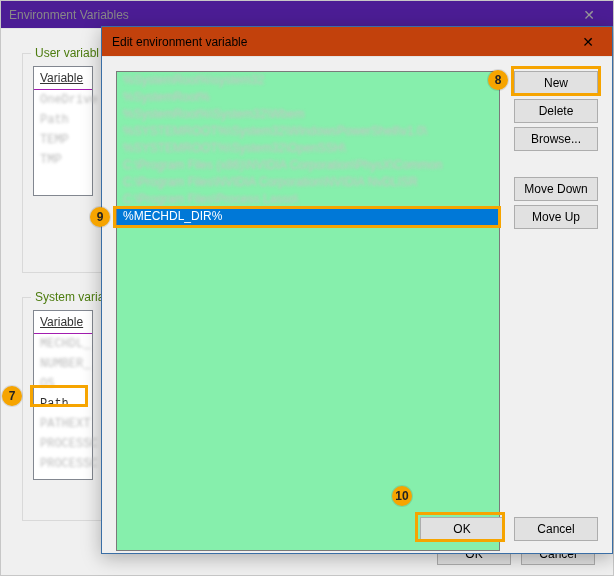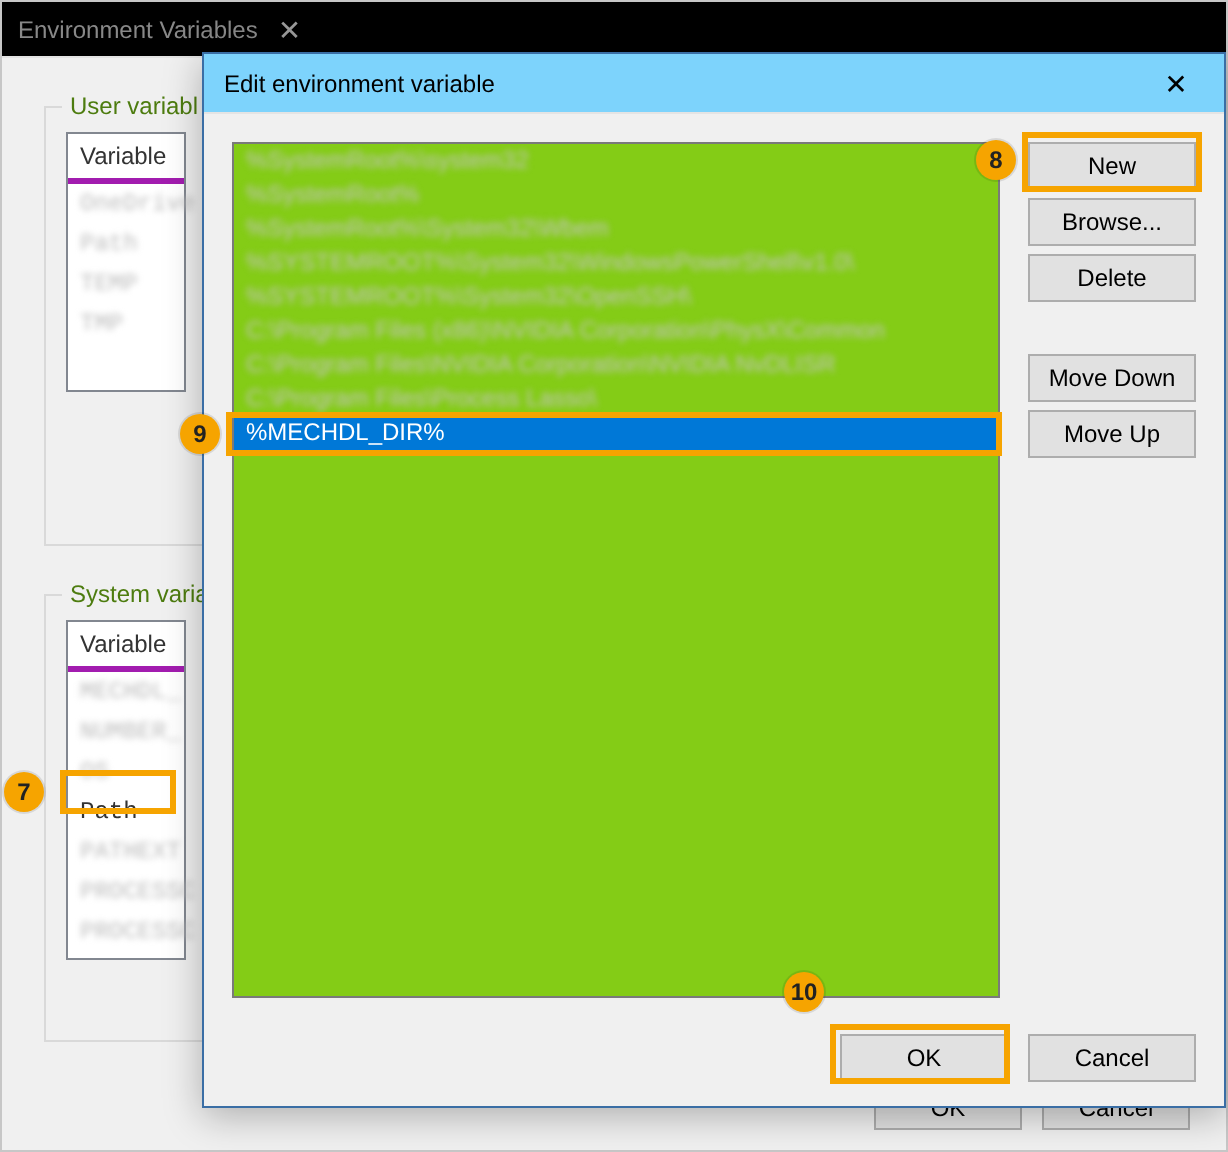--- a/index.html
+++ b/index.html
@@ -18,25 +18,25 @@
   .parent-dialog {
     position: absolute;
     left: 0; top: 0;
     width: 614px;
     height: 576px;
     border: 1px solid #c7c7c7;
     background: #f0f0f0;
   }
   .parent-titlebar {
     height: 28px;
-    background: #000000;
+    background: #4c1d95;
     border-bottom: 1px solid #e4e4e4;
     display: flex;
     align-items: center;
-    justify-content: flex-start;
+    justify-content: space-between;
     padding: 4px 8px;
     color: #888;
   }
   .parent-close {
     font-size: 14px;
     color: #999;
     padding: 0 10px;
   }
   .group {
     position: absolute;
@@ -52,24 +52,25 @@
     color: #4d7c0f;
     font-size: 12px;
   }
   .list {
     position: absolute;
     background: #fff;
     border: 1px solid #828790;
   }
   .list-header {
     background: #fff;
-    border-bottom: 3px solid #a21caf;
+    border-bottom: 1px solid #a21caf;
     padding: 4px 6px;
     font-size: 12px;
     color: #333;
+    text-decoration: underline;
   }
   .list-rows { }
   .list-row {
     padding: 3px 6px;
     font-size: 12px;
     color: #bcbcbc;
     filter: blur(1.5px);
     white-space: nowrap;
     font-family: Liberation Mono, monospace;
   }
@@ -98,42 +99,42 @@
     left: 101px;
     top: 26px;
     width: 512px;
     height: 528px;
     background: #f0f0f0;
     border: 1px solid #3a6ea5;
     box-shadow: 0 4px 18px rgba(0,0,0,.28);
   }
   .edit-titlebar {
     height: 30px;
-    background: #7dd3fc;
+    background: #c2410c;
     display: flex;
     align-items: center;
     justify-content: space-between;
     padding: 0 2px 0 10px;
     border-bottom: 1px solid #e4e4e4;
   }
   .edit-close {
     width: 44px;
     height: 28px;
     text-align: center;
     font-size: 14px;
     line-height: 28px;
   }
   .edit-body { position: relative; width: 100%; height: 498px; }
   .path-list {
     position: absolute;
     left: 14px;
     top: 14px;
     width: 384px;
-    height: 428px;
-    background: #84cc16;
+    height: 480px;
+    background: #86efac;
     border: 1px solid #7a7a7a;
     overflow: hidden;
   }
   .path-row {
     height: 17px;
     padding: 1px 6px;
     font-size: 12px;
     color: #c4c4c4;
     white-space: nowrap;
     overflow: hidden;
@@ -257,22 +258,22 @@
       <div class="path-row">%SystemRoot%\System32\Wbem</div>
       <div class="path-row">%SYSTEMROOT%\System32\WindowsPowerShell\v1.0\</div>
       <div class="path-row">%SYSTEMROOT%\System32\OpenSSH\</div>
       <div class="path-row">C:\Program Files (x86)\NVIDIA Corporation\PhysX\Common</div>
       <div class="path-row">C:\Program Files\NVIDIA Corporation\NVIDIA NvDLISR</div>
       <div class="path-row">C:\Program Files\Process Lasso\</div>
       <div class="path-row selected">%MECHDL_DIR%</div>
     </div>
     <div class="edit-btns">
       <div class="edit-btn">New</div>
+      <div class="edit-btn">Delete</div>
       <div class="edit-btn">Browse...</div>
-      <div class="edit-btn">Delete</div>
       <div class="spacer"></div>
       <div class="edit-btn">Move Down</div>
       <div class="edit-btn">Move Up</div>
       <div class="spacer"></div>
     </div>
     <div class="edit-ok-cancel">
       <div class="win-btn2">OK</div>
       <div class="win-btn2">Cancel</div>
     </div>
   </div>

